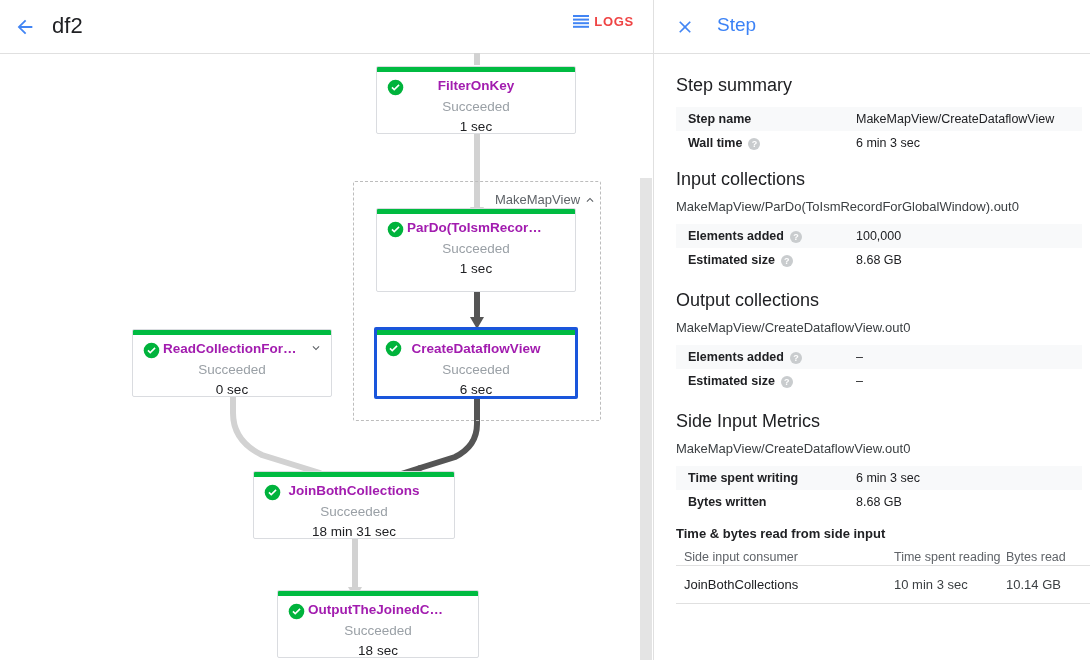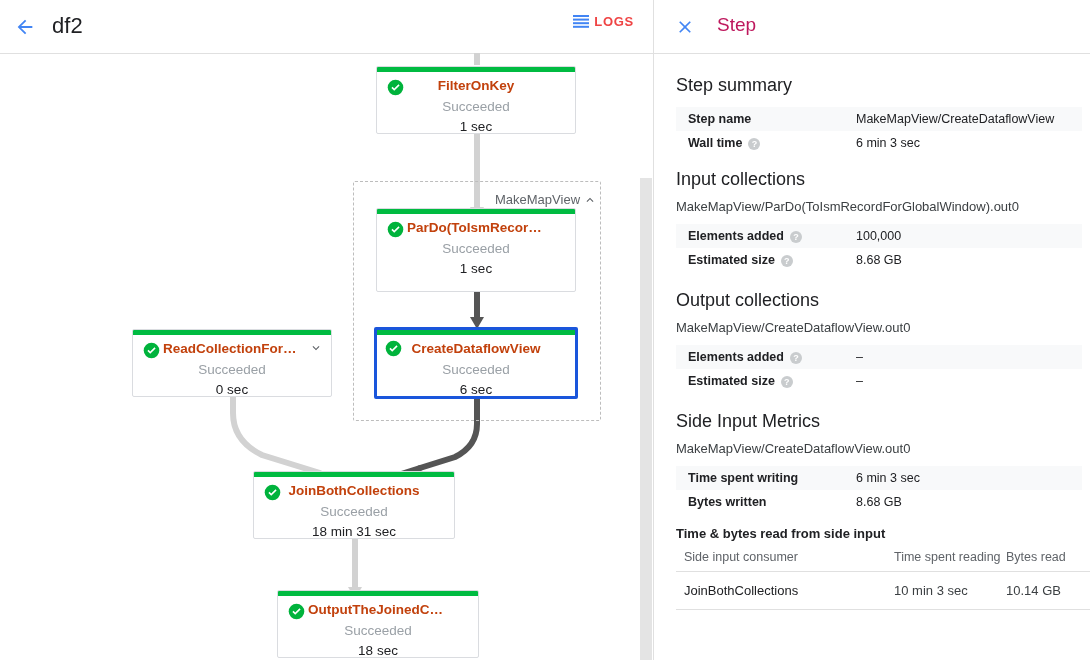--- a/index.html
+++ b/index.html
@@ -34,57 +34,57 @@
 
   
   .node{position:absolute;background:#fff;border:1px solid #dadce0;border-radius:2px;
     box-sizing:border-box;overflow:hidden;cursor:pointer;}
   .node .topbar-green{position:absolute;left:0;top:0;right:0;height:5px;background:#00bb41;}
   .node.selected{border:3px solid #1a56db;}
   .node.selected .topbar-green{height:5px;}
   .node-check{position:absolute;left:10px;top:12px;width:17px;height:17px;}
   .node.selected .node-check{left:8px;top:10px;}
   .node-title{position:absolute;left:0;right:0;top:11px;text-align:center;font-size:13.5px;
-    font-weight:bold;color:#c2410c;padding:0 30px;white-space:nowrap;overflow:hidden;
+    font-weight:bold;color:#a21caf;padding:0 30px;white-space:nowrap;overflow:hidden;
     text-overflow:ellipsis;}
   .node-status{position:absolute;left:0;right:0;top:32px;text-align:center;font-size:13.5px;
     color:#9aa0a6;}
   .node-time{position:absolute;left:0;right:0;top:52px;text-align:center;font-size:13.5px;
     color:#202124;}
   .node-chevron{position:absolute;right:8px;top:11px;cursor:pointer;}
 
   
   .graph-scroll{position:absolute;right:1px;width:12px;background:#e4e4e4;border-radius:0;}
 
   
   .right-pane{position:absolute;left:654px;top:0;width:436px;height:660px;background:#fff;
     overflow:hidden;}
   .rp-header{position:absolute;left:0;top:0;width:436px;height:53px;border-bottom:1px solid #e0e0e0;}
   .close-btn{position:absolute;left:16px;top:12px;width:30px;height:30px;display:flex;
     align-items:center;justify-content:center;cursor:pointer;}
-  .rp-title{position:absolute;left:63px;top:14px;font-size:19px;color:#be185d;}
+  .rp-title{position:absolute;left:63px;top:14px;font-size:19px;color:#3b82f6;}
 
   .rp-body{position:absolute;left:0;top:53px;width:436px;height:607px;overflow:hidden;}
 
   .sec-title{font-size:18px;color:#202124;margin:0;padding:0;}
   .sec-sub{font-size:13px;color:#3c4043;margin:0;padding:0;}
 
   .kv-table{width:100%;border-collapse:collapse;table-layout:fixed;}
   .kv-table tr{height:24px;}
   .kv-table tr.odd{background:#f8f9fa;}
   .kv-table td{padding:0;font-size:12.5px;vertical-align:middle;}
   .kv-key{font-weight:bold;color:#202124;padding-left:12px!important;width:168px;}
   .kv-val{color:#202124;}
   .help{display:inline-block;width:12px;height:12px;border-radius:50%;background:#c9ccce;
     color:#fff;font-size:9px;line-height:12px;text-align:center;font-weight:bold;
     vertical-align:middle;margin-left:6px;cursor:pointer;font-family:"Liberation Sans",sans-serif;}
 
   .si-table{width:100%;border-collapse:collapse;table-layout:fixed;}
   .si-table th{font-size:12.5px;font-weight:normal;color:#5f6368;text-align:left;
-    padding:4px 0 7px 0;border-bottom:1px solid #e0e0e0;}
+    padding:4px 0 1px 0;border-bottom:1px solid #e0e0e0;}
   .si-table td{font-size:13px;color:#3c4043;padding:11px 0 11px 0;border-bottom:1px solid #e0e0e0;}
   .si-table th.num,.si-table td.num{text-align:left;}
   .blk{position:absolute;}
 </style>
 </head>
 <body>
 
 <div class="app">
 
   <div class="left-pane">

